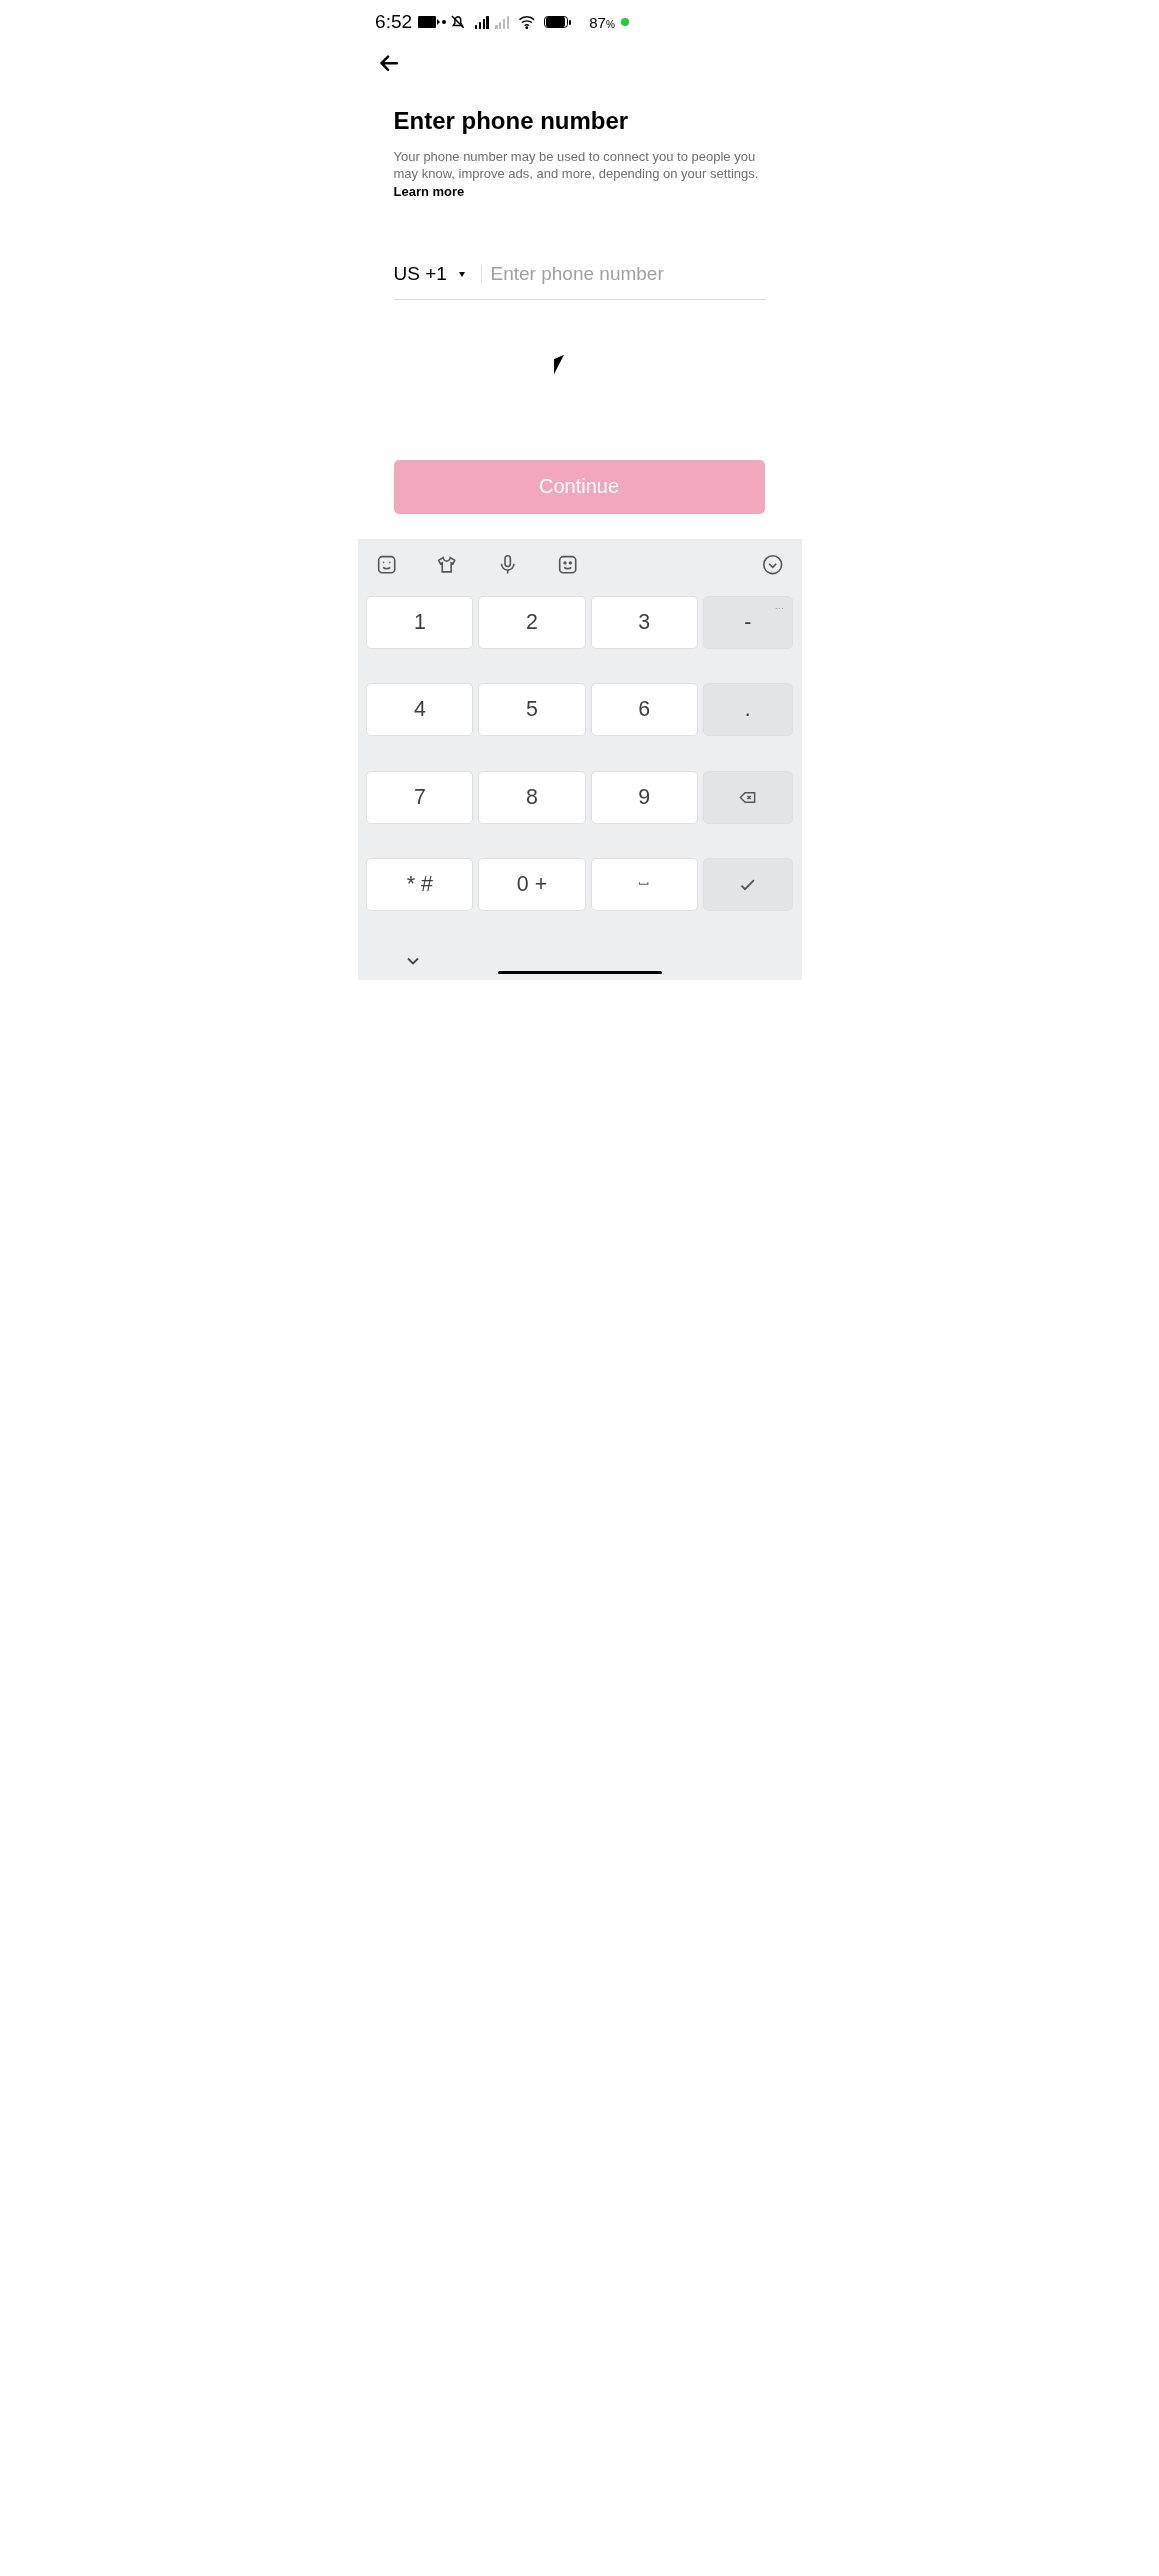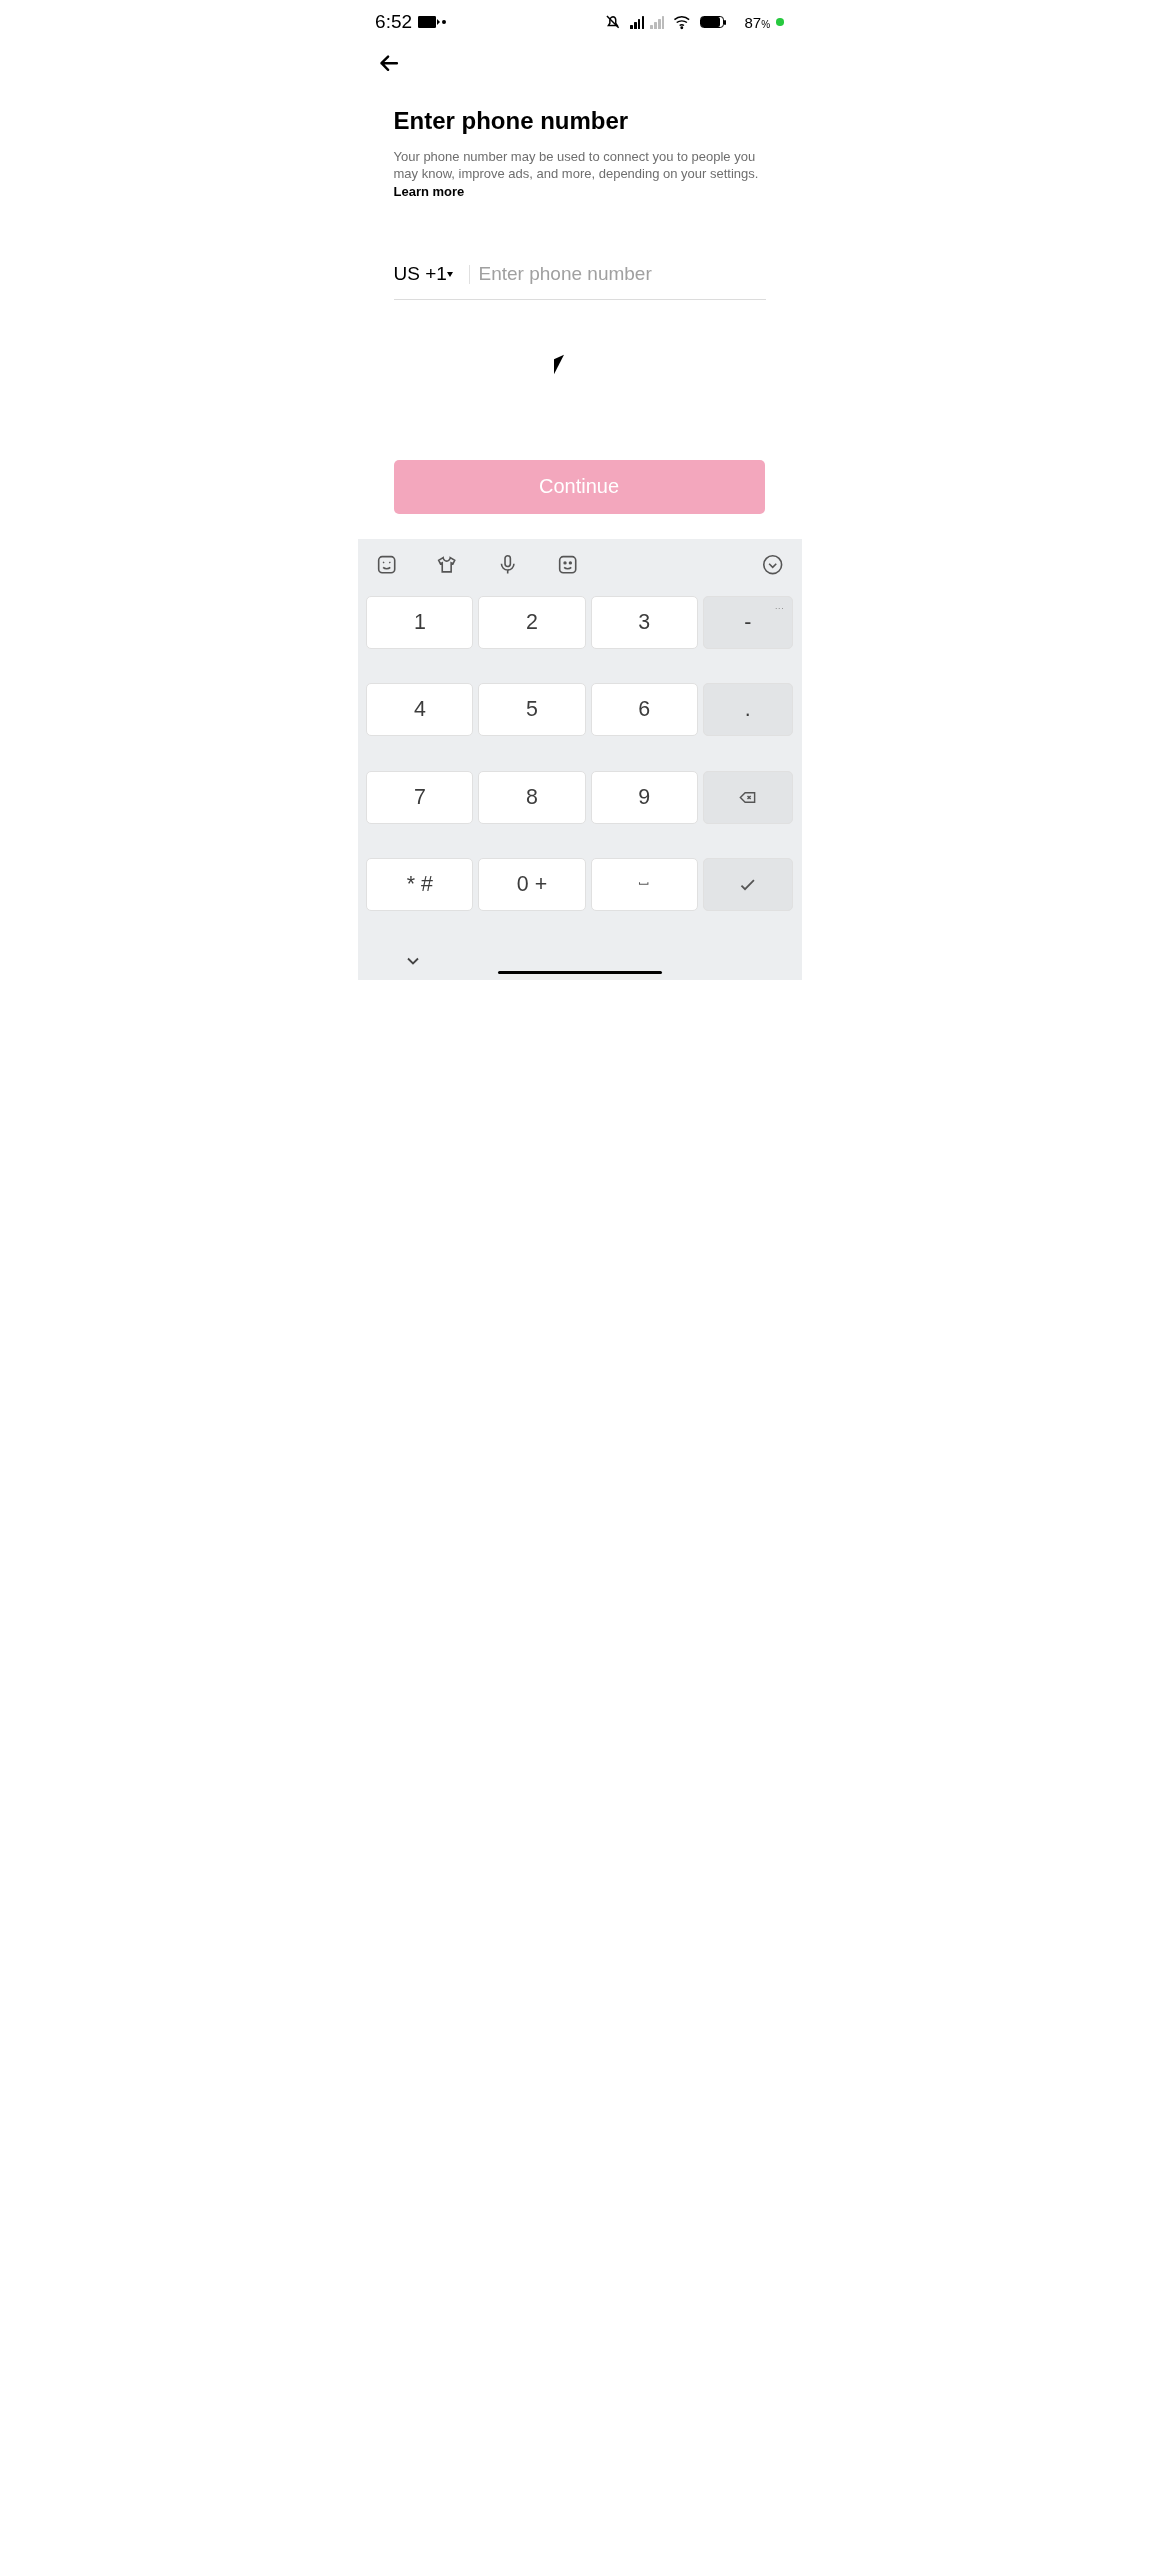--- a/index.html
+++ b/index.html
@@ -1,19 +1,19 @@
 <!DOCTYPE html>
 <html style="font-size:10px"><head>
   <meta charset="utf-8">
   <style>
     * { margin: 0; padding: 0; box-sizing: border-box; font-family: -apple-system, BlinkMacSystemFont, "Segoe UI", sans-serif; }
     html, body { width: 100%; height: 100%; }
     .screen { width: 444px; height: 980px; margin: 0 auto; background: #fff; display: flex; flex-direction: column; position: relative; }
 
-    .status-bar { height: 38px; display: flex; align-items: center; justify-content: space-between; padding: 6.3px 17.6px 0; font-size: 17.6px; color: #000; }
+    .status-bar { height: 38px; display: flex; align-items: center; justify-content: flex-start; padding: 6.3px 17.6px 0; font-size: 17.6px; color: #000; }
     .status-left { display: flex; align-items: center; gap: 6.3px; }
     .status-right { display: flex; align-items: center; gap: 6.3px; }
     .status-time { font-size: 19px; font-weight: 400; }
     .cam-icon { width: 17.6px; height: 11.3px; background: #000; border-radius: 1.3px; position: relative; }
     .cam-icon::after { content: ""; position: absolute; right: -3.8px; top: 2.5px; border-left: 3.8px solid #000; border-top: 3.1px solid transparent; border-bottom: 3.1px solid transparent; }
     .dot { width: 3.8px; height: 3.8px; border-radius: 50%; background: #000; }
     .signal-bars { display: inline-flex; align-items: flex-end; gap: 1.3px; }
     .signal-bars span { width: 2.5px; background: #000; border-radius: 0.6px; }
     .signal-bars.dim span { background: #bbb; }
     .signal-bars .b1 { height: 3.8px; } .signal-bars .b2 { height: 7px; } .signal-bars .b3 { height: 10px; } .signal-bars .b4 { height: 13.2px; }
@@ -26,21 +26,21 @@
 
     .nav-bar { height: 50px; display: flex; align-items: center; padding: 0 17.6px; }
     .back-arrow { width: 28px; height: 28px; display: flex; align-items: center; justify-content: center; }
 
     .content { padding: 19px 36px 0; flex: 0 0 auto; }
     .title { font-size: 24px; font-weight: 700; color: #000; margin-bottom: 12.6px; }
     .subtitle { font-size: 13px; line-height: 1.35; color: #6e6e6e; }
     .learn-more { color: #000; font-weight: 600; }
 
     .phone-row { margin-top: 63px; display: flex; align-items: center; border-bottom: 0.6px solid #dcdcdc; padding-bottom: 14px; }
-    .cc-picker { display: flex; align-items: center; gap: 0; font-size: 19px; font-weight: 400; color: #000; padding-right: 11.3px; }
+    .cc-picker { display: flex; align-items: center; gap: 12px; font-size: 19px; font-weight: 400; color: #000; padding-right: 11.3px; }
     .cc-caret { width: 0; height: 0; border-left: 3.8px solid transparent; border-right: 3.8px solid transparent; border-top: 5px solid #000; }
     .divider { width: 0.6px; height: 19px; background: #e0e0e0; margin: 0 8.8px 0 5px; }
     .phone-input { flex: 1; font-size: 19px; border: none; outline: none; background: transparent; color: #000; }
     .phone-input::placeholder { color: #a0a0a0; }
 
     .cursor-pointer { position: relative; margin: 57px 0 0 160px; width: 17.6px; height: 22.6px; }
     .cursor-pointer::before { content: ""; position: absolute; left: 0; top: 0; border-left: 10px solid #000; border-top: 0 solid transparent; border-bottom: 15px solid transparent; transform: skewY(-25deg); }
 
     .continue-btn { margin: 80px 36px 25px; height: 54px; background: #f3a7bd; color: #fff; font-size: 20px; border: none; border-radius: 5px; width: calc(100% - 73px); }
 

